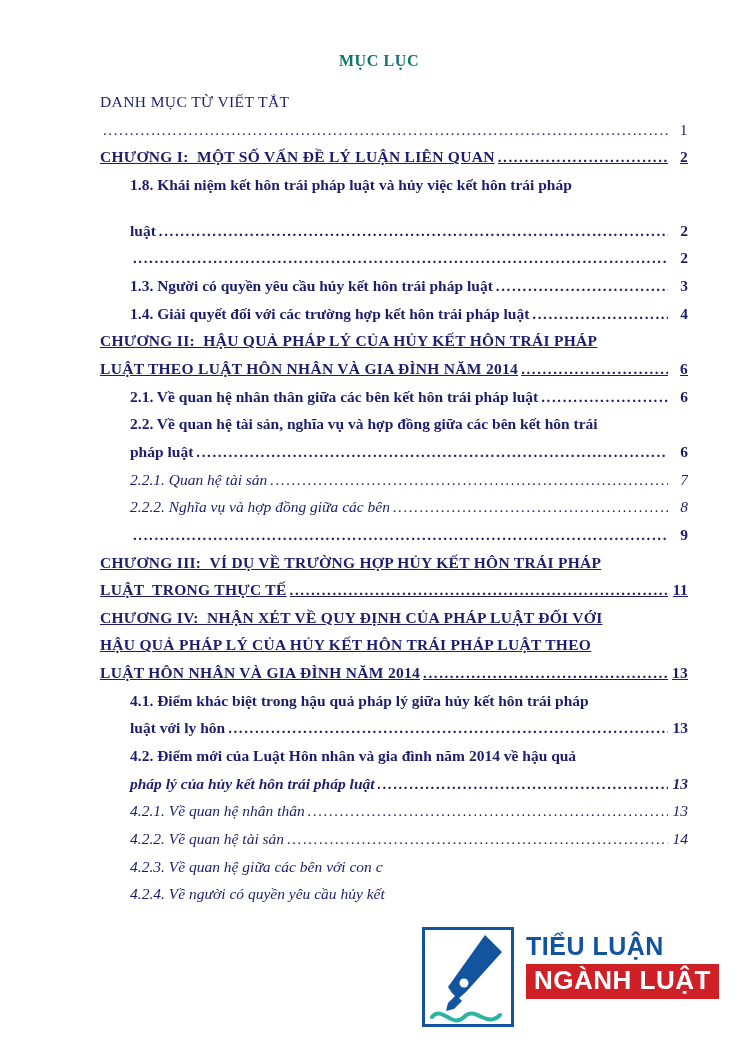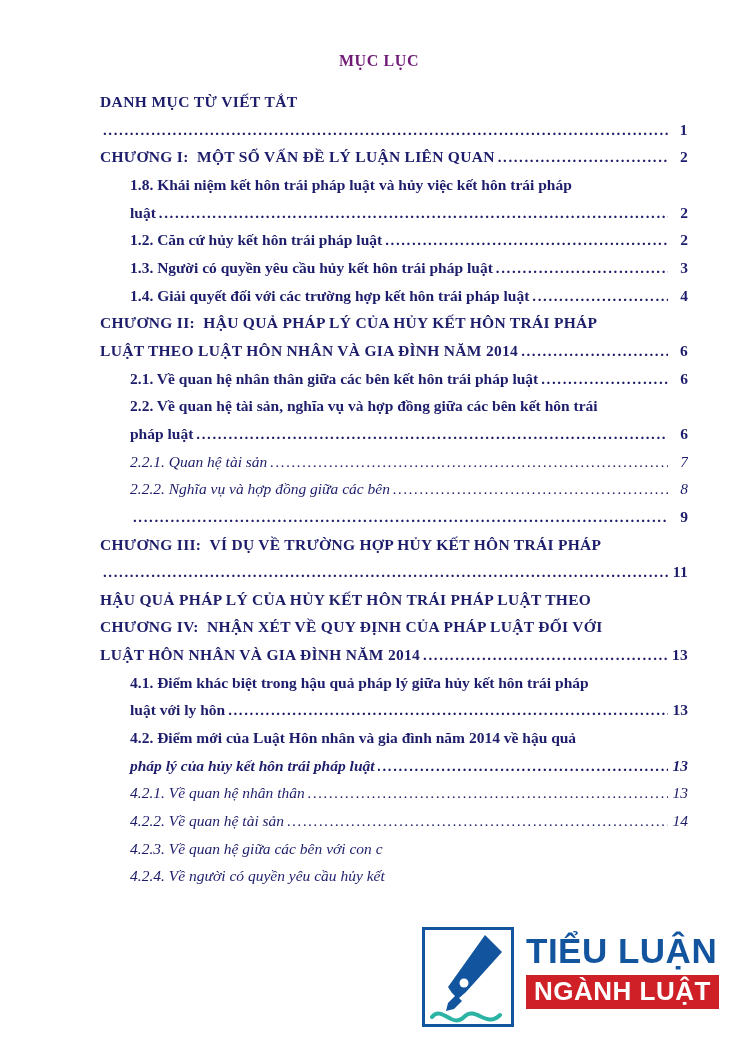--- a/index.html
+++ b/index.html
@@ -20,21 +20,21 @@
     width: 750px;
     height: 1055px;
     box-sizing: border-box;
     padding: 52px 62px 0 100px;
   }
   .doc-title {
     text-align: center;
     font-size: 16px;
     font-weight: bold;
     letter-spacing: 0.6px;
-    color: #701a75;
+    color: #0f766e;
     margin: 0 0 18px 0;
     padding-right: 30px;
   }
   .toc {
     margin: 0;
     padding: 0;
     list-style: none;
   }
   .toc-entry {
     display: block;
@@ -58,30 +58,31 @@
     min-width: 8px;
   }
   .page-num {
     flex: 0 0 auto;
     text-align: right;
     min-width: 18px;
     font-size: 15.5px;
   }
   
   .lvl-front {
-    font-weight: bold;
+    font-weight: normal;
     font-variant: small-caps;
     letter-spacing: 0.4px;
     padding-left: 0;
   }
   .lvl-chapter {
     font-weight: bold;
     font-variant: small-caps;
     letter-spacing: 0.3px;
     padding-left: 0;
+    text-decoration: underline;
   }
   .lvl-section {
     font-weight: bold;
     padding-left: 30px;
   }
   .lvl-sub {
     font-style: italic;
     padding-left: 30px;
   }
   .cont-line {
@@ -117,21 +118,21 @@
   }
   .logo-text {
     position: absolute;
     left: 104px;
     top: 8px;
     width: 196px;
   }
   .logo-top {
     font-family: "Liberation Sans", sans-serif;
     font-weight: bold;
-    font-size: 35px;
+    font-size: 25px;
     color: #13549e;
     letter-spacing: 0.5px;
     line-height: 1.05;
   }
   .logo-bottom {
     margin-top: 5px;
     background: #cf2027;
     color: #ffffff;
     font-family: "Liberation Sans", sans-serif;
     font-weight: bold;
@@ -166,29 +167,28 @@
         <div class="line-row">
           <span class="entry-text">CHƯƠNG I:  MỘT SỐ VẤN ĐỀ LÝ LUẬN LIÊN QUAN</span>
           <span class="dots">........................................................................................................................................................................................................</span>
           <span class="page-num">2</span>
         </div>
       </div>
       <div class="toc-entry lvl-section">
         <div class="line-row">
           <span class="entry-text">1.8. Khái niệm kết hôn trái pháp luật và hủy việc kết hôn trái pháp</span>
         </div>
-        <div class="line-row cont-line" style="padding-left: 0px;">
+        <div class="line-row cont-line" style="padding-left: 0px; margin-top: 18px;">
           <span class="entry-text">luật</span>
           <span class="dots">........................................................................................................................................................................................................</span>
           <span class="page-num">2</span>
         </div>
       </div>
       <div class="toc-entry lvl-section">
         <div class="line-row">
-          <span class="entry-text">1.2. Căn cứ hủy kết hôn trái pháp luật</span>
           <span class="dots">........................................................................................................................................................................................................</span>
           <span class="page-num">2</span>
         </div>
       </div>
       <div class="toc-entry lvl-section">
         <div class="line-row">
           <span class="entry-text">1.3. Người có quyền yêu cầu hủy kết hôn trái pháp luật</span>
           <span class="dots">........................................................................................................................................................................................................</span>
           <span class="page-num">3</span>
         </div>
@@ -245,30 +245,31 @@
         <div class="line-row">
           <span class="dots">........................................................................................................................................................................................................</span>
           <span class="page-num">9</span>
         </div>
       </div>
       <div class="toc-entry lvl-chapter">
         <div class="line-row">
           <span class="entry-text">CHƯƠNG III:  VÍ DỤ VỀ TRƯỜNG HỢP HỦY KẾT HÔN TRÁI PHÁP</span>
         </div>
         <div class="line-row cont-line" style="padding-left: 0px;">
+          <span class="entry-text">LUẬT  TRONG THỰC TẾ</span>
           <span class="dots">........................................................................................................................................................................................................</span>
           <span class="page-num">11</span>
         </div>
       </div>
       <div class="toc-entry lvl-chapter">
+        <div class="line-row">
+          <span class="entry-text">CHƯƠNG IV:  NHẬN XÉT VỀ QUY ĐỊNH CỦA PHÁP LUẬT ĐỐI VỚI</span>
+        </div>
         <div class="line-row cont-line" style="padding-left: 0px;">
           <span class="entry-text">HẬU QUẢ PHÁP LÝ CỦA HỦY KẾT HÔN TRÁI PHÁP LUẬT THEO</span>
-        </div>
-        <div class="line-row">
-          <span class="entry-text">CHƯƠNG IV:  NHẬN XÉT VỀ QUY ĐỊNH CỦA PHÁP LUẬT ĐỐI VỚI</span>
         </div>
         <div class="line-row cont-line" style="padding-left: 0px;">
           <span class="entry-text">LUẬT HÔN NHÂN VÀ GIA ĐÌNH NĂM 2014</span>
           <span class="dots">........................................................................................................................................................................................................</span>
           <span class="page-num">13</span>
         </div>
       </div>
       <div class="toc-entry lvl-section">
         <div class="line-row">
           <span class="entry-text">4.1. Điểm khác biệt trong hậu quả pháp lý giữa hủy kết hôn trái pháp</span>

